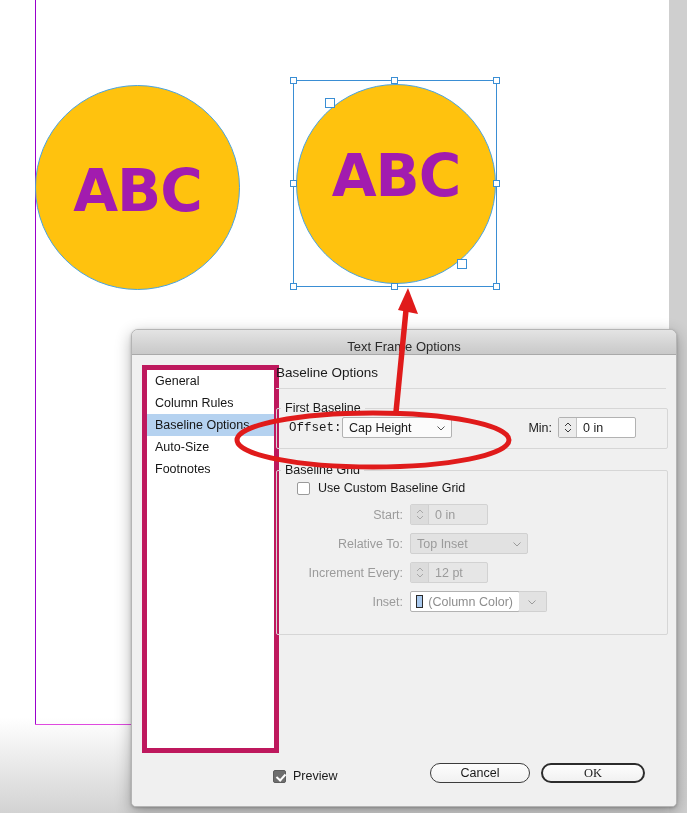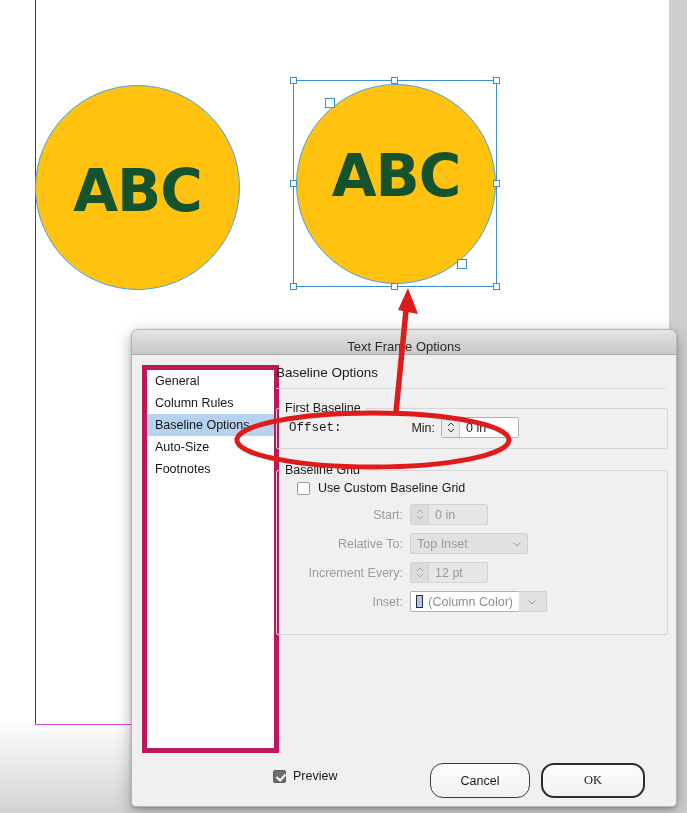--- a/index.html
+++ b/index.html
@@ -38,21 +38,21 @@
     position:absolute;border-radius:50%;
     background:#ffc20e;
     border:1px solid #4aa3df;
     box-sizing:border-box;
     display:flex;align-items:center;justify-content:center;
   }
   .circle span{
     font-family:"DejaVu Sans", sans-serif;
     font-weight:bold;
     font-size:60px;
-    color:#14532d;
+    color:#a21caf;
     letter-spacing:-1px;
     line-height:1;
   }
   #circle-left{left:35px;top:85px;width:205px;height:205px;}
   #circle-left span{font-size:58px;position:relative;top:3px;}
   #circle-right{left:296px;top:84px;width:200px;height:200px;}
   #circle-right span{font-size:58px;position:relative;top:-8px;}
 
   
   #selection{
@@ -195,21 +195,21 @@
 
   
   #footer{
     position:absolute;left:0;bottom:0;width:100%;height:52px;
   }
   #preview-wrap{
     position:absolute;left:141px;top:14px;display:flex;align-items:center;gap:7px;
   }
   #preview-wrap .t{font-size:12.5px;color:#1a1a1a;}
   .btn{
-    position:absolute;top:8px;height:35px;
+    position:absolute;top:8px;height:20px;
     border:1px solid #3c3c3c;border-radius:13px;
     background:linear-gradient(to bottom,#fdfdfd,#f1f1f1);
     display:flex;align-items:center;justify-content:center;
     font-size:12.5px;color:#1a1a1a;box-sizing:border-box;
   }
   #btn-cancel{right:146px;width:100px;}
   #btn-ok{right:31px;width:104px;border-width:2px;border-color:#2c2c2c;font-family:Liberation Serif, serif;}
 </style>
 </head>
 <body>
@@ -273,20 +273,26 @@
 
     <div id="content">
 
       <div class="section-title">Baseline Options</div>
       <div class="section-rule"></div>
 
       <fieldset class="group" style="height:46px;">
         <legend>First Baseline</legend>
         <div class="row" style="padding:2px 0 0 12px;">
           <span class="lbl" style="width:46px;font-family:Liberation Mono, monospace;">Offset:</span>
+          <div class="combo" style="margin-left:7px;width:110px;">
+            <span class="val">Cap Height</span>
+            <svg class="chev" viewBox="0 0 8 5">
+              <path d="M0.5 0.5 L4 4 L7.5 0.5" fill="none" stroke="#555" stroke-width="1"></path>
+            </svg>
+          </div>
           <span class="lbl" style="width:34px;margin-left:66px;">Min:</span>
           <div class="spin" style="margin-left:6px;width:78px;">
             <div class="arrows">
               <svg width="8" height="13" viewBox="0 0 8 13">
                 <path d="M1 5 L4 2 L7 5" fill="none" stroke="#3a3a3a" stroke-width="1"></path>
                 <path d="M1 8 L4 11 L7 8" fill="none" stroke="#3a3a3a" stroke-width="1"></path>
               </svg>
             </div>
             <div class="txt">0 in</div>
           </div>

